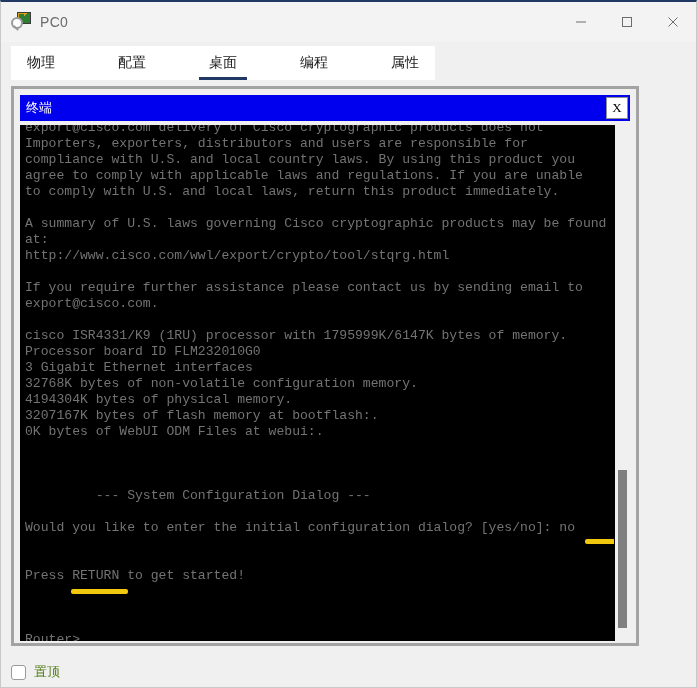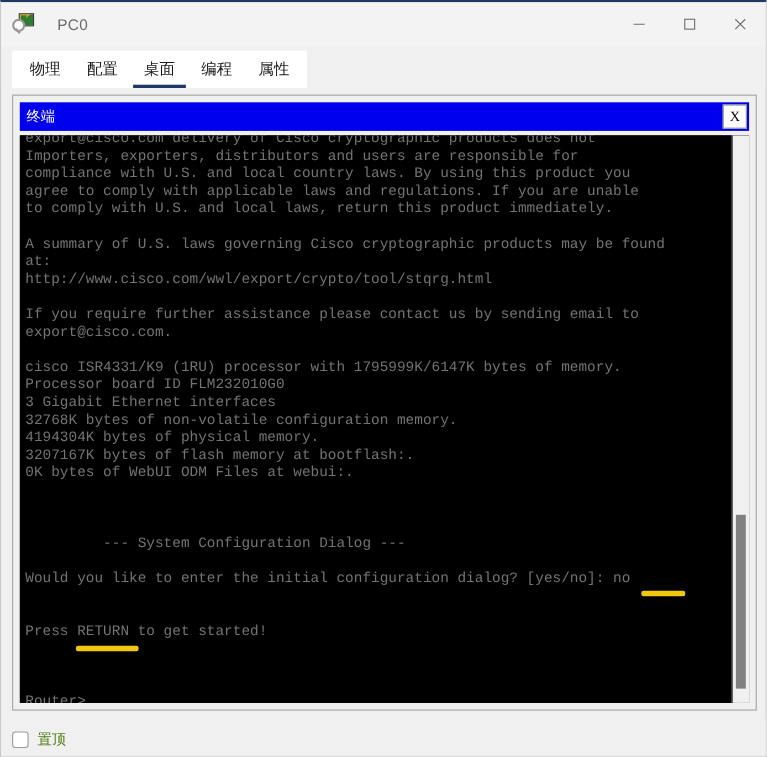--- a/index.html
+++ b/index.html
@@ -63,21 +63,20 @@
     content: "";
     position: absolute;
     left: 1px; top: 1px;
     width: 5px; height: 8px;
     background: #2f7d32;
   }
   .window-title {
     font-size: 14px;
     color: #6b6b6b;
     letter-spacing: .3px;
-    margin-left: 12px;
   }
   .win-controls {
     margin-left: auto;
     display: flex;
     height: 40px;
   }
   .win-btn {
     width: 46px; height: 40px;
     display: flex; align-items: center; justify-content: center;
     color: #6d6d6d;
@@ -91,20 +90,21 @@
     padding-left: 10px;
     display: flex;
     align-items: flex-end;
   }
   .tabstrip {
     background: #ffffff;
     height: 34px;
     display: flex;
     align-items: stretch;
     padding: 0 4px;
+    gap: 39px;
   }
   .tab {
     position: relative;
     display: flex;
     align-items: center;
     padding: 0 12px;
     font-size: 14px;
     color: #1a1a1a;
     font-family: "DejaVu Sans", sans-serif;
     white-space: nowrap;
@@ -115,24 +115,24 @@
     left: 2px; right: 2px; bottom: 0;
     height: 3px;
     background: #1f3864;
   }
 
   
   .panel {
     position: absolute;
     left: 10px;
     top: 84px;
-    width: 677px;
+    width: 628px;
     height: 560px;
     background: #f0f0f0;
-    border: 1px solid #a3a3a3;
+    border: 3px solid #a3a3a3;
     padding: 6px;
   }
   .term-titlebar {
     height: 26px;
     background: #0000ee;
     display: flex;
     align-items: center;
     position: relative;
   }
   .term-title-text {

